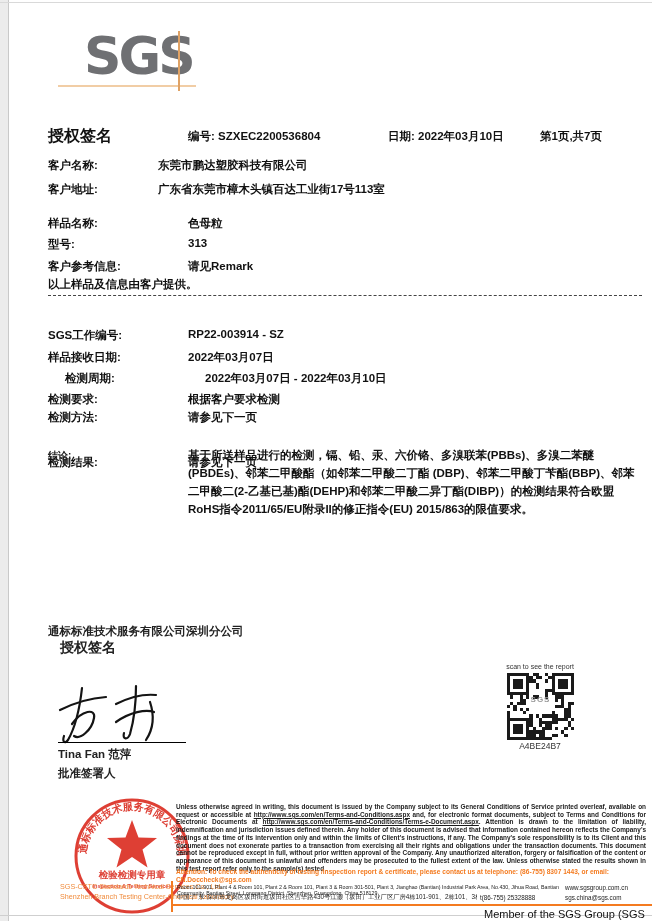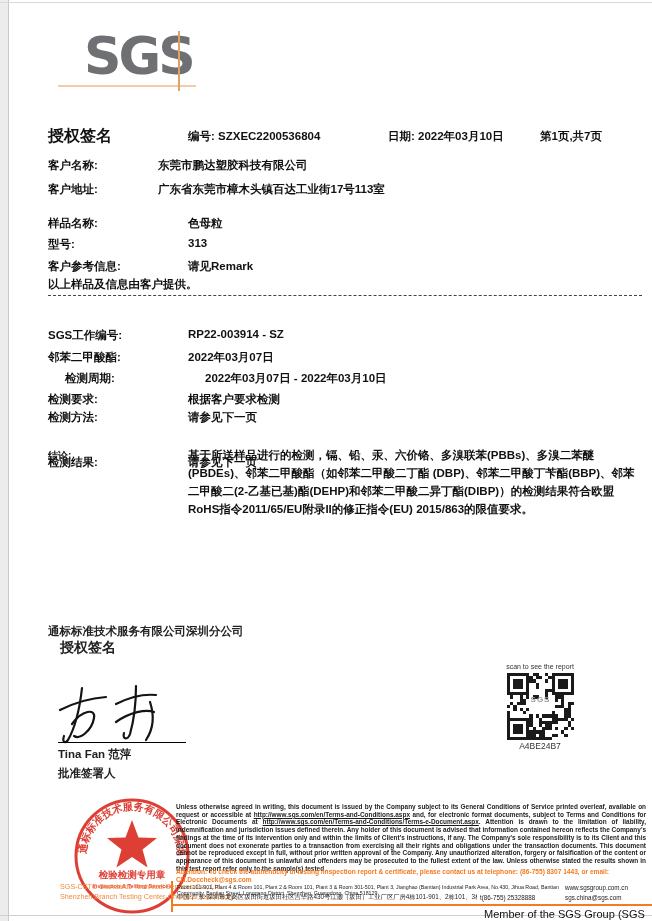--- a/index.html
+++ b/index.html
@@ -117,21 +117,21 @@
 </div>
 <div class="row" style="left:48px; top:277px;">以上样品及信息由客户提供。</div>
 
 <div class="dashline"></div>
 
 <div class="row" style="left:48px; top:328px;">
   <span class="lbl">SGS工作编号:</span>
   <span class="val-wide">RP22-003914 - SZ</span>
 </div>
 <div class="row" style="left:48px; top:350px;">
-  <span class="lbl">邻苯二甲酸酯:</span>
+  <span class="lbl">样品接收日期:</span>
   <span class="val-wide">2022年03月07日</span>
 </div>
 <div class="row" style="left:48px; top:371px;margin-left:17px;">
   <span class="lbl">检测周期:</span>
   <span class="val-wide">2022年03月07日 - 2022年03月10日</span>
 </div>
 <div class="row" style="left:48px; top:392px;">
   <span class="lbl">检测要求:</span>
   <span class="val-wide">根据客户要求检测</span>
 </div>

